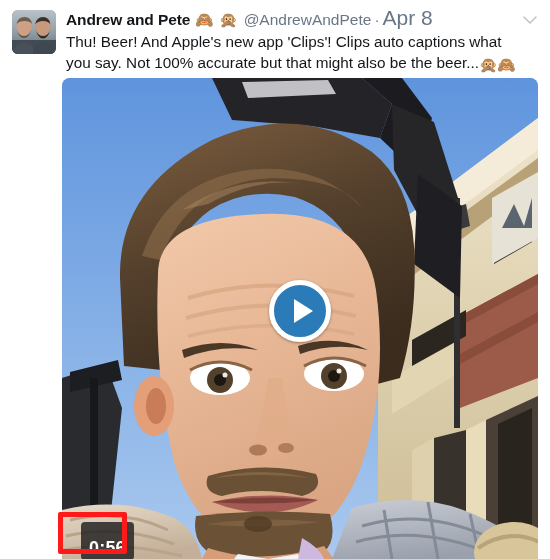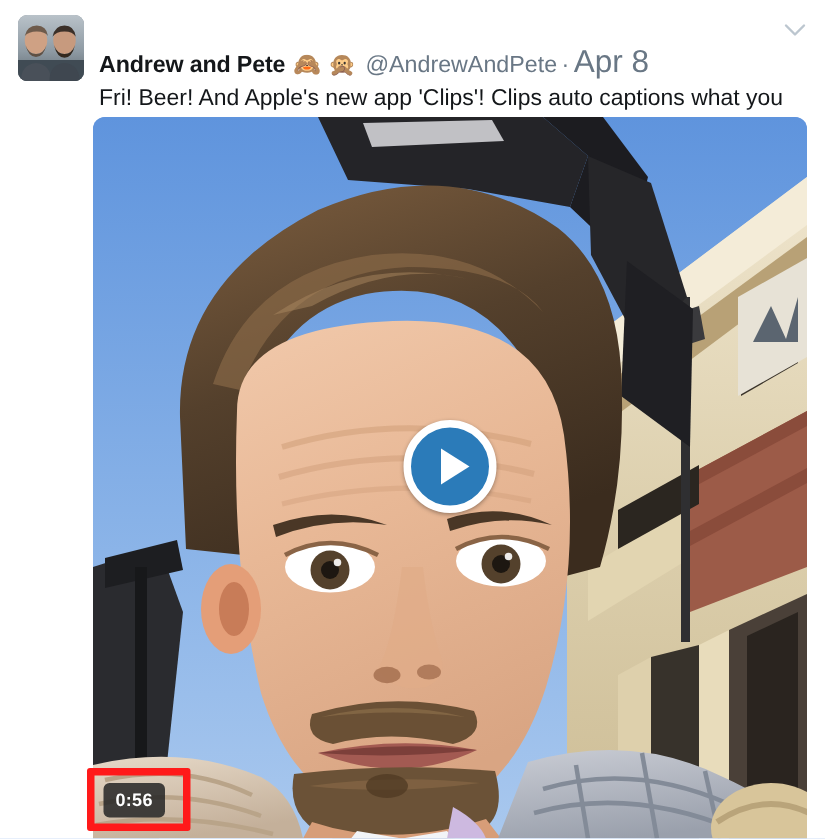--- a/index.html
+++ b/index.html
@@ -35,21 +35,20 @@
     background: #8a949c;
     position: relative;
   }
   .avatar svg { display: block; width: 44px; height: 44px; }
 
   .header-body {
     flex: 1;
     margin-left: 10px;
     padding-right: 10px;
     min-width: 0;
-    margin-top: 24px;
   }
   .name-row {
     display: flex;
     align-items: baseline;
     line-height: 19px;
     white-space: nowrap;
     font-size: 15.5px;
   }
   .display-name {
     font-weight: bold;
@@ -132,27 +131,27 @@
   .duration-highlight {
     position: absolute;
     left: 58px; top: 512px;
     width: 69px; height: 42px;
     border: 5px solid #ff1a1a;
     border-radius: 2px;
     pointer-events: none;
   }
   .duration-badge {
     position: absolute;
-    left: 69px; top: 522px;
+    left: 81px; top: 522px;
     background: rgba(38,38,38,0.86);
     color: #ffffff;
-    font-size: 12px;
+    font-size: 18px;
     font-weight: bold;
     line-height: 20px;
-    padding: 1px 8px 2px 8px;
+    padding: 16px 8px 2px 8px;
     border-radius: 4px;
     letter-spacing: 0.2px;
     cursor: default;
   }
 </style>
 </head>
 <body>
 
 <div class="tweet-card">
 
@@ -186,21 +185,21 @@
       <div class="name-row">
         <span class="display-name">Andrew and Pete</span>
         <span class="name-emoji">🙈</span>
         <span class="name-emoji">🙊</span>
         <span class="handle">@AndrewAndPete</span>
         <span class="dot-sep">·</span>
         <span class="date">Apr 8</span>
       </div>
 
       <div class="tweet-text">
-        <span>Fri! Beer! And Apple's new app 'Clips'! Clips auto captions what you say. Not 100% accurate but that might also be the beer...</span><span class="emoji-inline">🙊</span><span class="emoji-inline">🙈</span><a href="#" class="hashtag">#appleclips</a>
+        <span>Thu! Beer! And Apple's new app 'Clips'! Clips auto captions what you say. Not 100% accurate but that might also be the beer...</span><span class="emoji-inline">🙊</span><span class="emoji-inline">🙈</span><a href="#" class="hashtag">#appleclips</a>
       </div>
     </div>
 
     <div class="caret">
       <svg width="20" height="20" viewBox="0 0 20 20" xmlns="http://www.w3.org/2000/svg">
         <path d="M4 7 L10 13 L16 7" fill="none" stroke="#bcc6cf" stroke-width="1.6" stroke-linecap="round" stroke-linejoin="round"></path>
       </svg>
     </div>
   </div>
 

